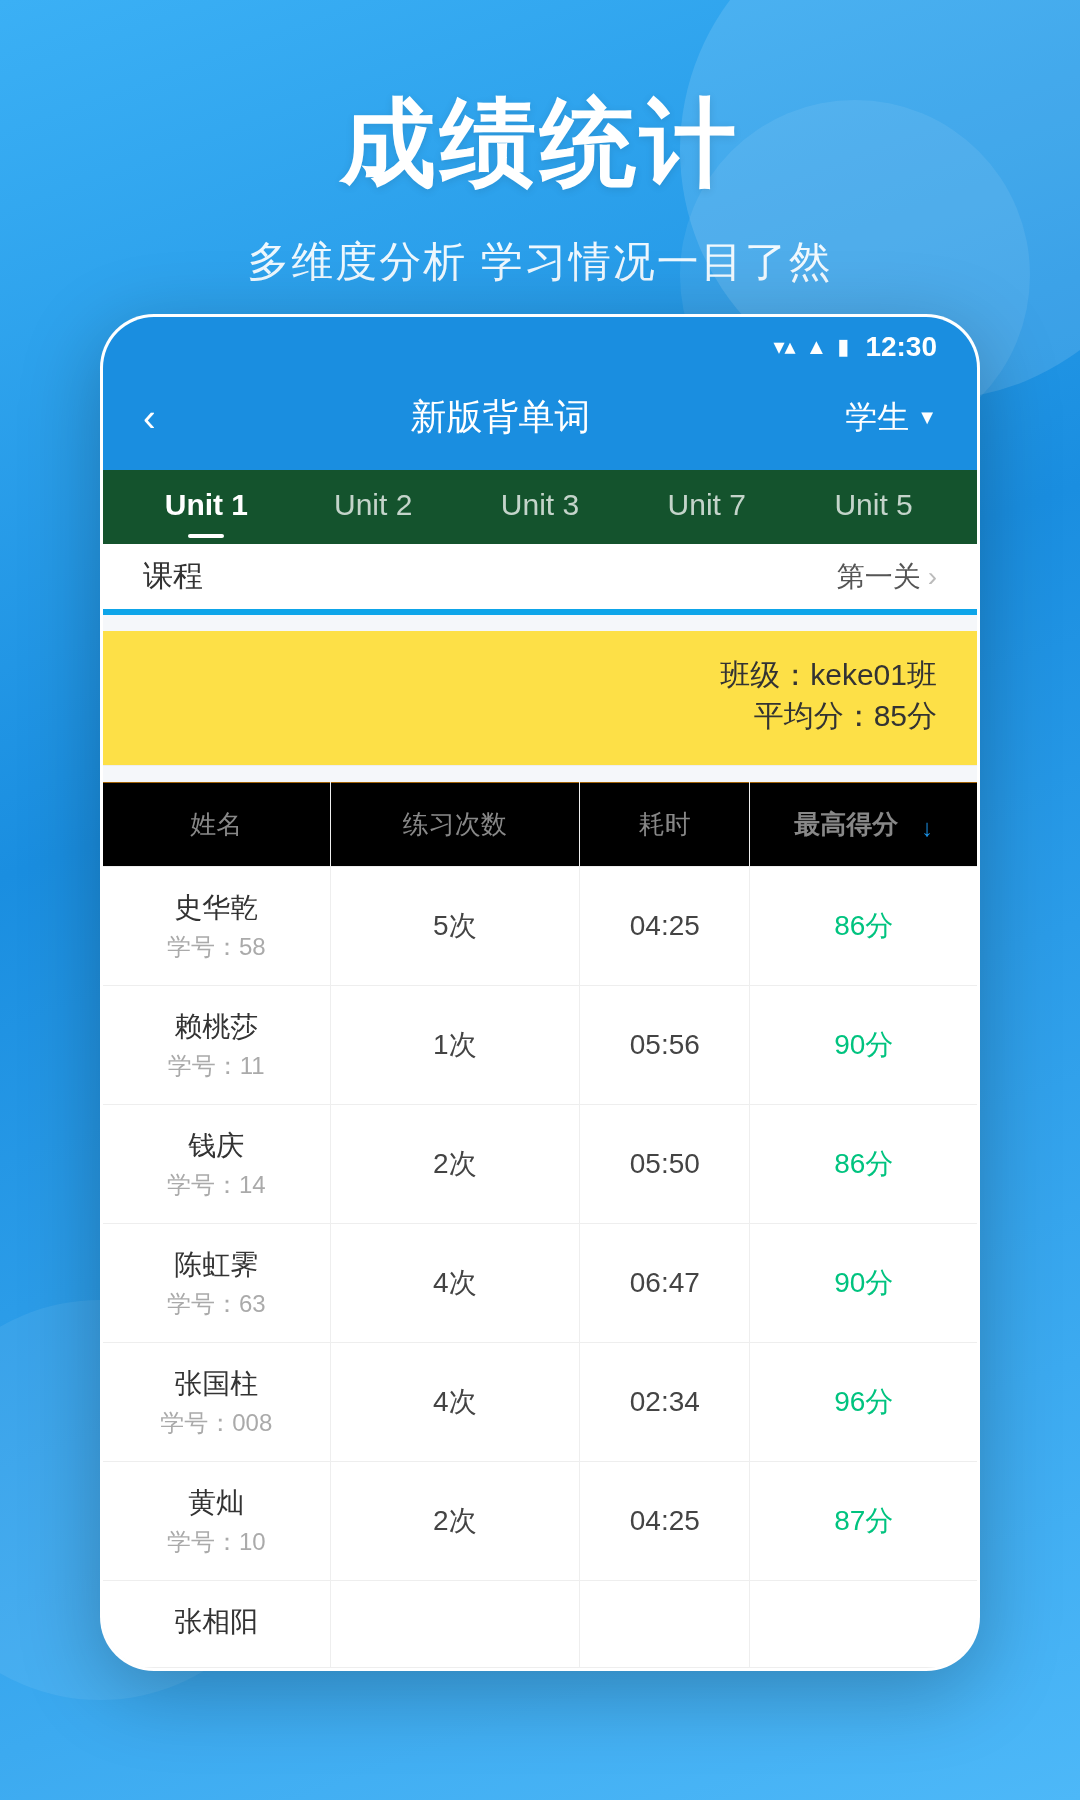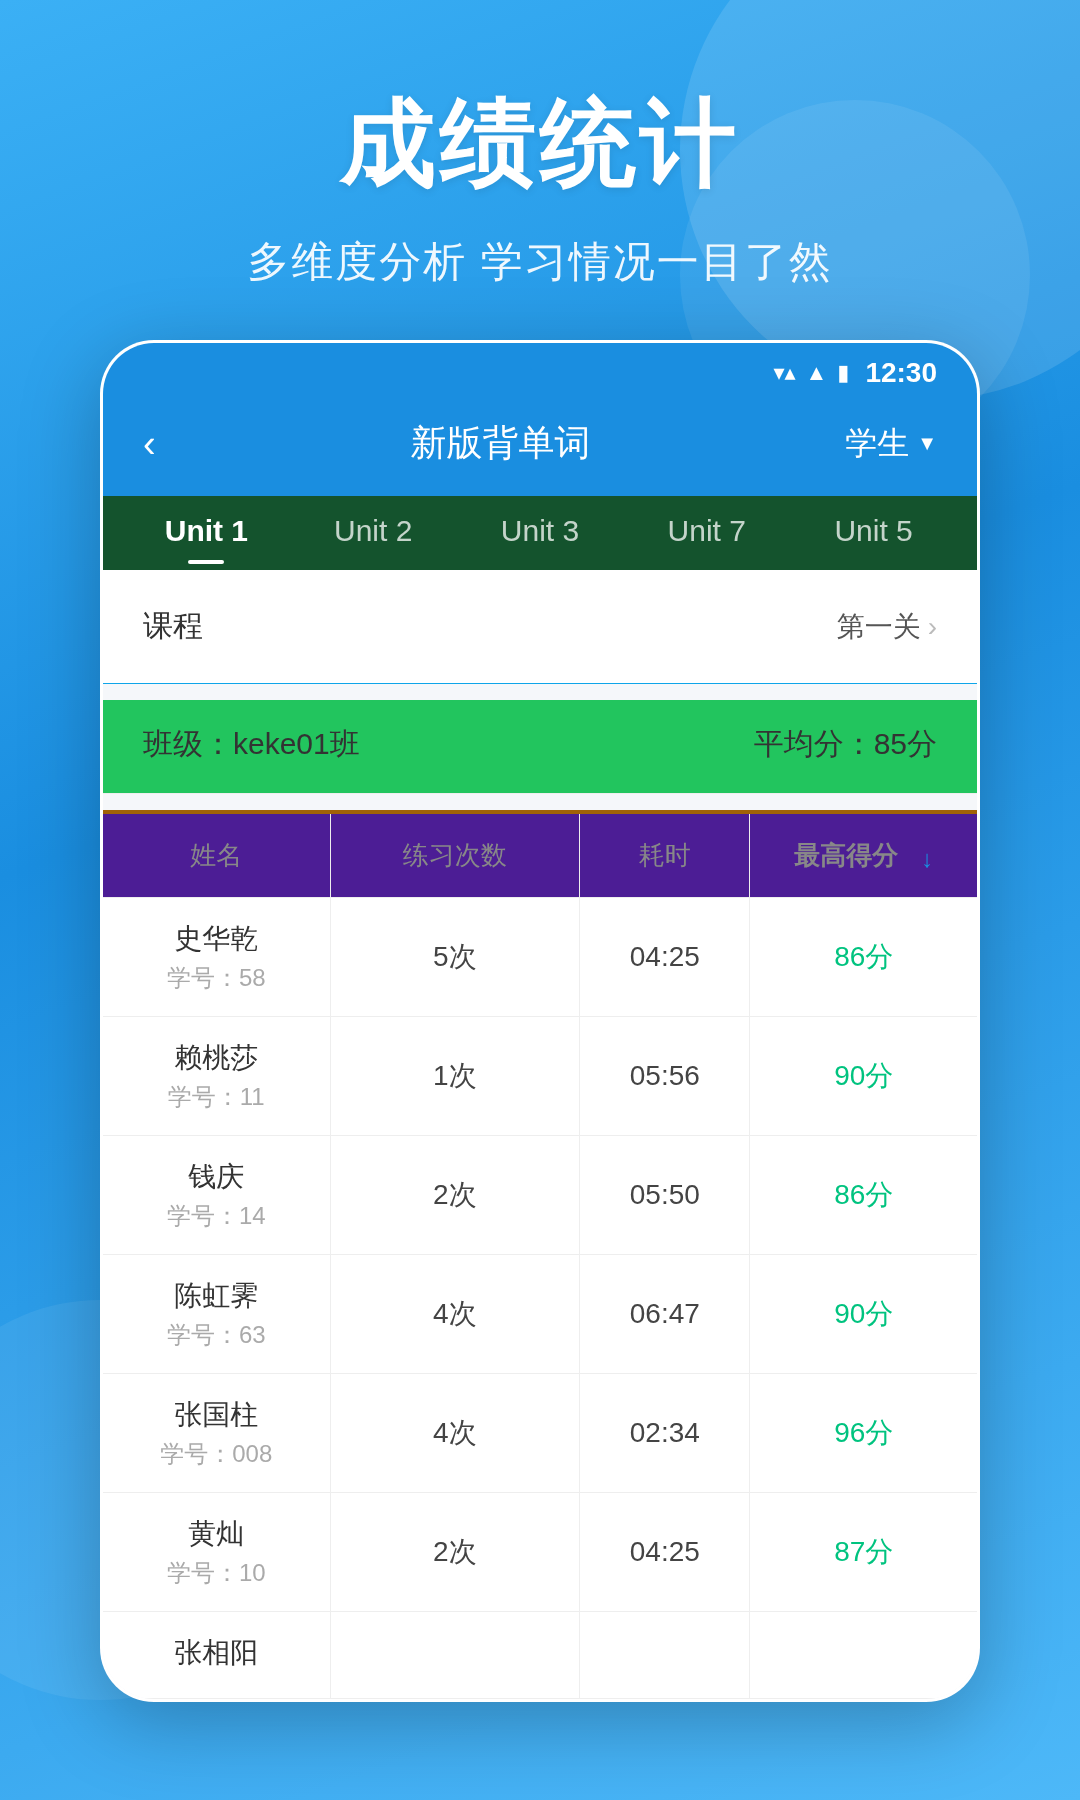--- a/index.html
+++ b/index.html
@@ -40,21 +40,21 @@
       bottom: 100px;
       left: -100px;
     }
 
     
     .page-header {
       position: relative;
       z-index: 2;
       text-align: center;
       padding-top: 80px;
-      padding-bottom: 50px;
+      padding-bottom: 24px;
     }
     .page-title {
       font-size: 96px;
       font-weight: 800;
       color: #fff;
       letter-spacing: 4px;
       text-shadow: 0 2px 8px rgba(0,0,0,0.1);
     }
     .page-subtitle {
       font-size: 42px;
@@ -171,22 +171,22 @@
     .content-area {
       background: #f5f7fa;
     }
 
     
     .course-row {
       background: #fff;
       display: flex;
       align-items: center;
       justify-content: space-between;
-      padding: 36px 40px;
-      border-bottom: 1px solid #0ea5e9;
+      padding: 12px 40px;
+      border-bottom: 6px solid #0ea5e9;
     }
     .course-label {
       font-size: 30px;
       color: #333;
     }
     .course-nav {
       display: flex;
       align-items: center;
       gap: 7px;
       color: #999;
@@ -195,47 +195,48 @@
     .course-nav-text {
       color: #555;
     }
     .nav-arrow {
       font-size: 28px;
       color: #bbb;
     }
 
     
     .class-info-row {
-      background: #22c55e;
-      display: flex;
-      align-items: center;
+      background: #fde047;
+      display: flex;
+      align-items: flex-end;
       justify-content: space-between;
       padding: 24px 40px 28px;
       border-bottom: 1px solid #eee;
       margin-top: 16px;
+      flex-direction: column;
     }
     .class-name {
       font-size: 30px;
       color: #333;
     }
     .avg-score {
       font-size: 30px;
       color: #333;
     }
 
     
     .students-table {
       background: #fff;
       width: 100%;
       border-collapse: collapse;
       margin-top: 16px;
     }
     .students-table thead tr {
-      background: #4c1d95;
-      border-top: 4px solid #a16207;
+      background: #000000;
+      border-top: 1px solid #a16207;
       border-bottom: 1px solid #eee;
     }
     .students-table th {
       padding: 24px 16px;
       font-size: 26px;
       color: #888;
       font-weight: 400;
       border-right: 1px solid #eee;
     }
     .students-table th:last-child {

